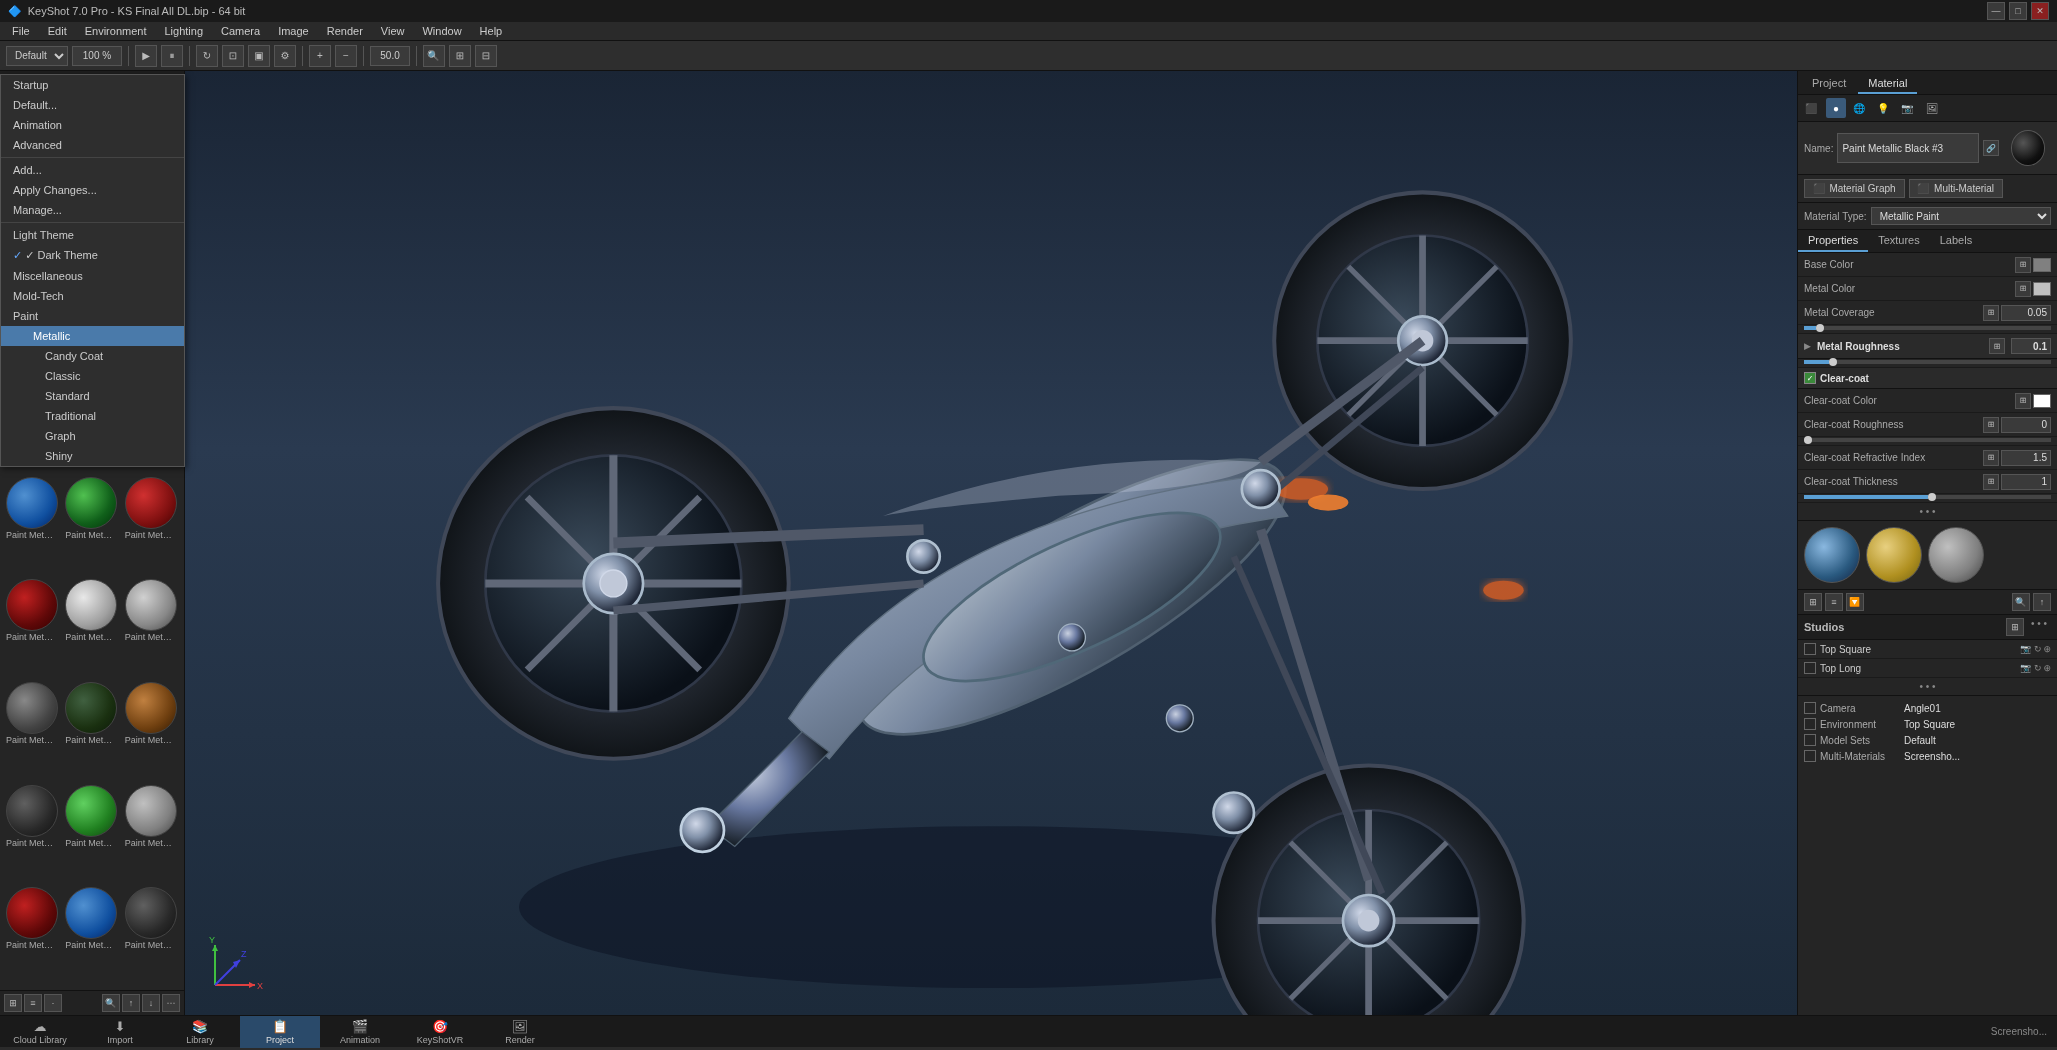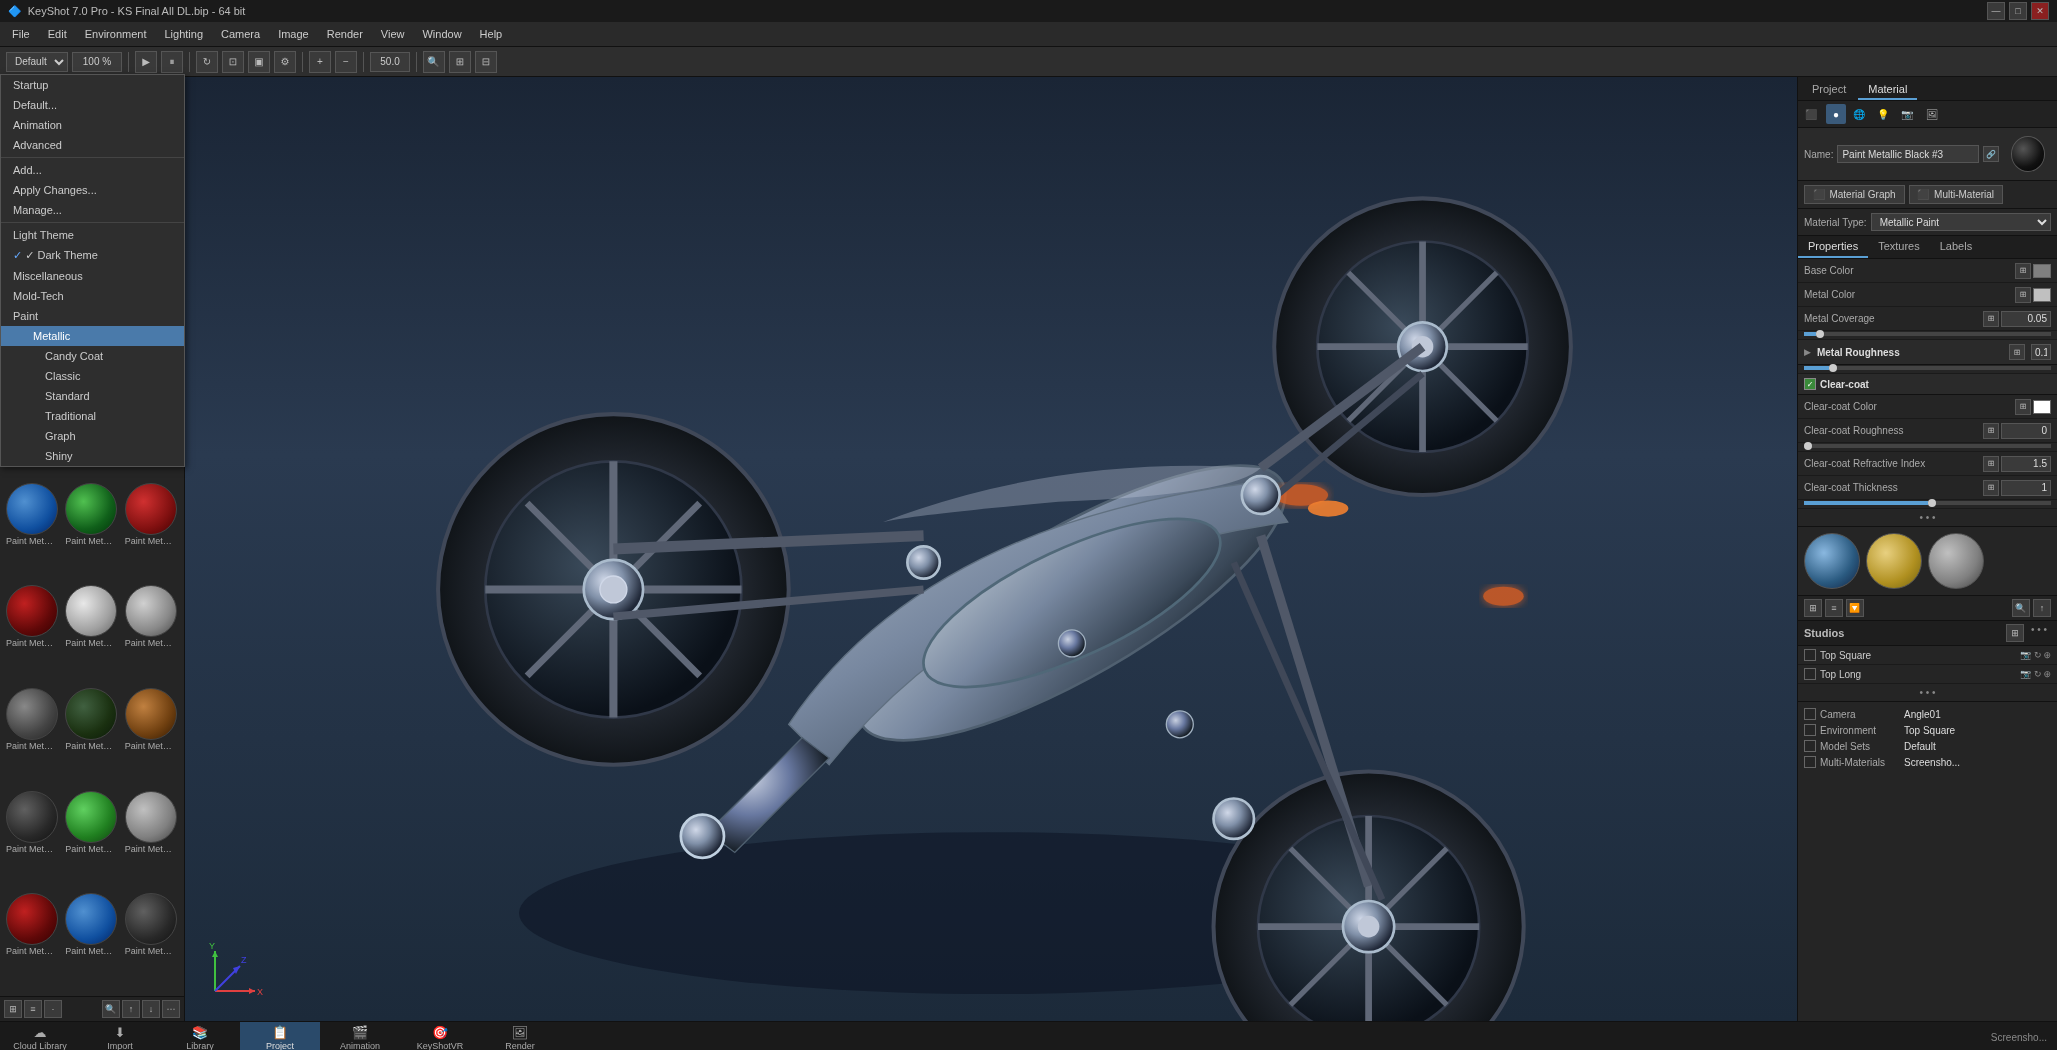--- a/index.html
+++ b/index.html
@@ -32,21 +32,21 @@
       width: 18px; height: 18px;
       background: #3a3a3a;
       border: 1px solid #555;
       display: flex; align-items: center; justify-content: center;
       font-size: 9px; color: #bbb; cursor: pointer;
     }
 
     
     #menubar {
       background: #2a2a2a;
-      height: 25px;
+      height: 19px;
       display: flex;
       align-items: center;
       padding: 0 4px;
       border-bottom: 1px solid #111;
       gap: 2px;
     }
     .menu-item {
       padding: 2px 8px;
       cursor: pointer;
       font-size: 11px;
@@ -259,21 +259,21 @@
       border-bottom: 1px solid #111;
     }
     .mat-name-label { font-size: 10px; color: #aaa; white-space: nowrap; }
     .mat-name-input {
       flex: 1;
       background: #3a3a3a;
       border: 1px solid #555;
       color: #ddd;
       padding: 2px 4px;
       font-size: 10px;
-      height: 18px;
+      height: 30px;
     }
     .mat-preview-ball {
       width: 36px; height: 36px;
       border-radius: 50%;
       border: 1px solid #555;
       background: radial-gradient(circle at 35% 35%, #555, #111 60%, #000);
       margin: 4px 6px;
     }
 
     
@@ -868,21 +868,21 @@
         <div class="prop-slider-fill" style="width:5%;"></div>
         <div class="prop-slider-thumb" style="left:5%;"></div>
       </div>
     </div>
 
     <div class="section-toggle">
       <span style="font-size:9px; color:#888; margin-right:2px;">▶</span>
       <span class="section-toggle-label">Metal Roughness</span>
       <div style="flex:1;"></div>
       <div class="prop-icon">⊞</div>
-      <input class="prop-value" value="0.1" style="width: 20px;">
+      <input class="prop-value" value="0.1" style="width: 40px; font-weight: bold;">
     </div>
     <div class="prop-slider-row">
       <div class="prop-slider">
         <div class="prop-slider-fill" style="width:10%;"></div>
         <div class="prop-slider-thumb" style="left:10%;"></div>
       </div>
     </div>
 
     <div class="section-toggle">
       <div class="section-checkbox">✓</div>

